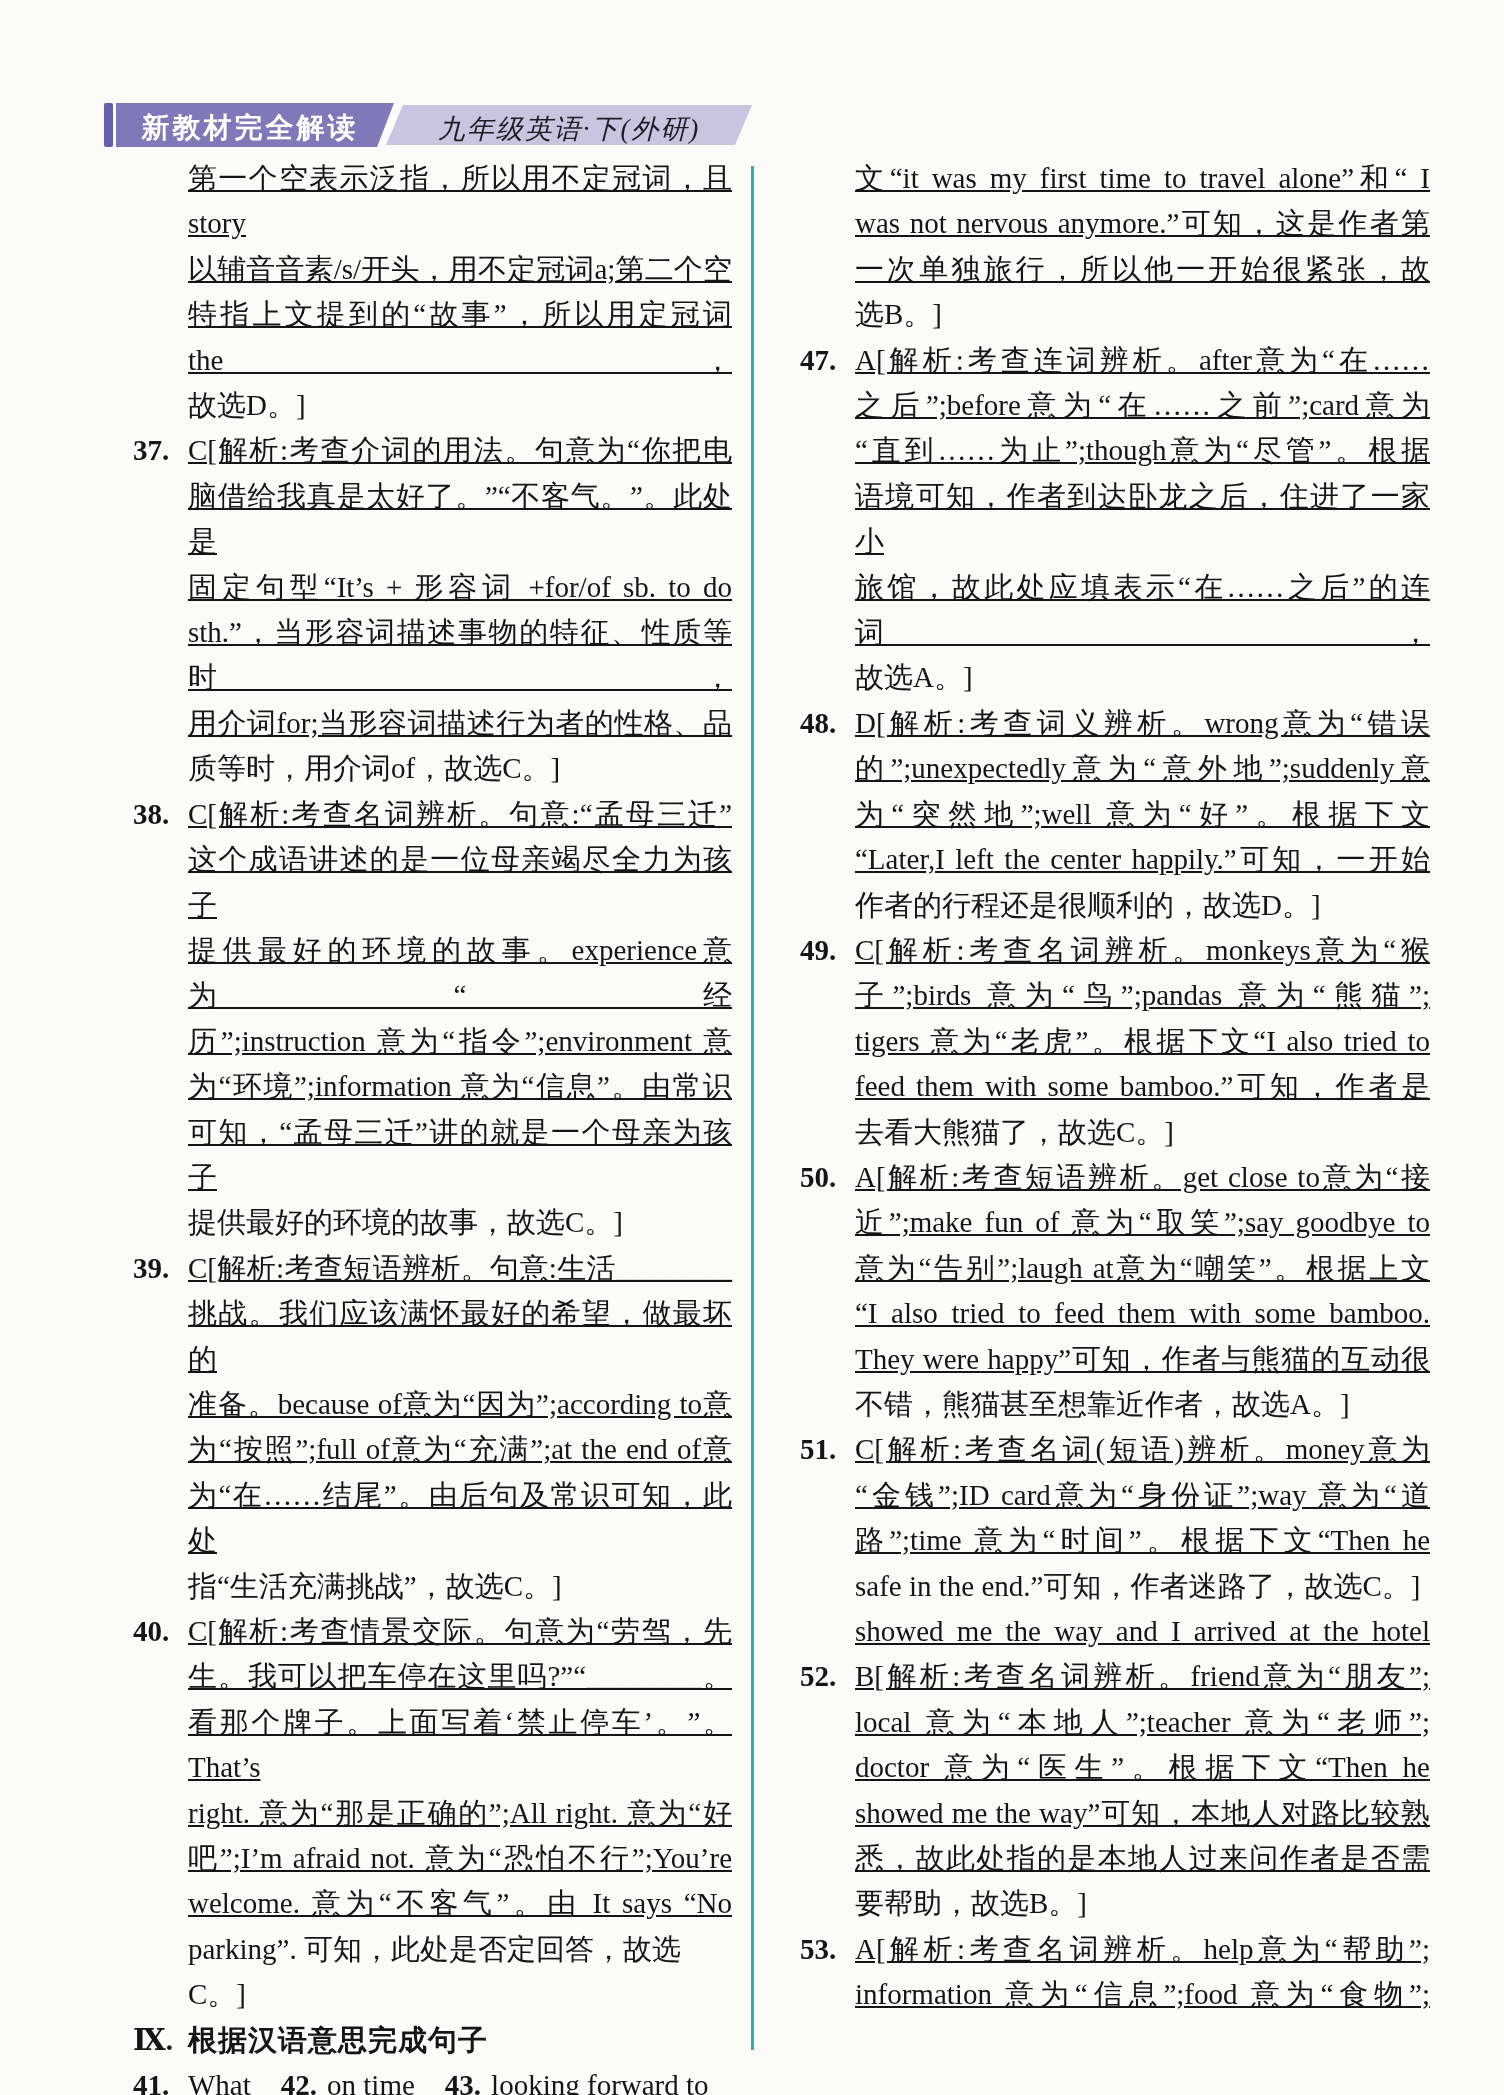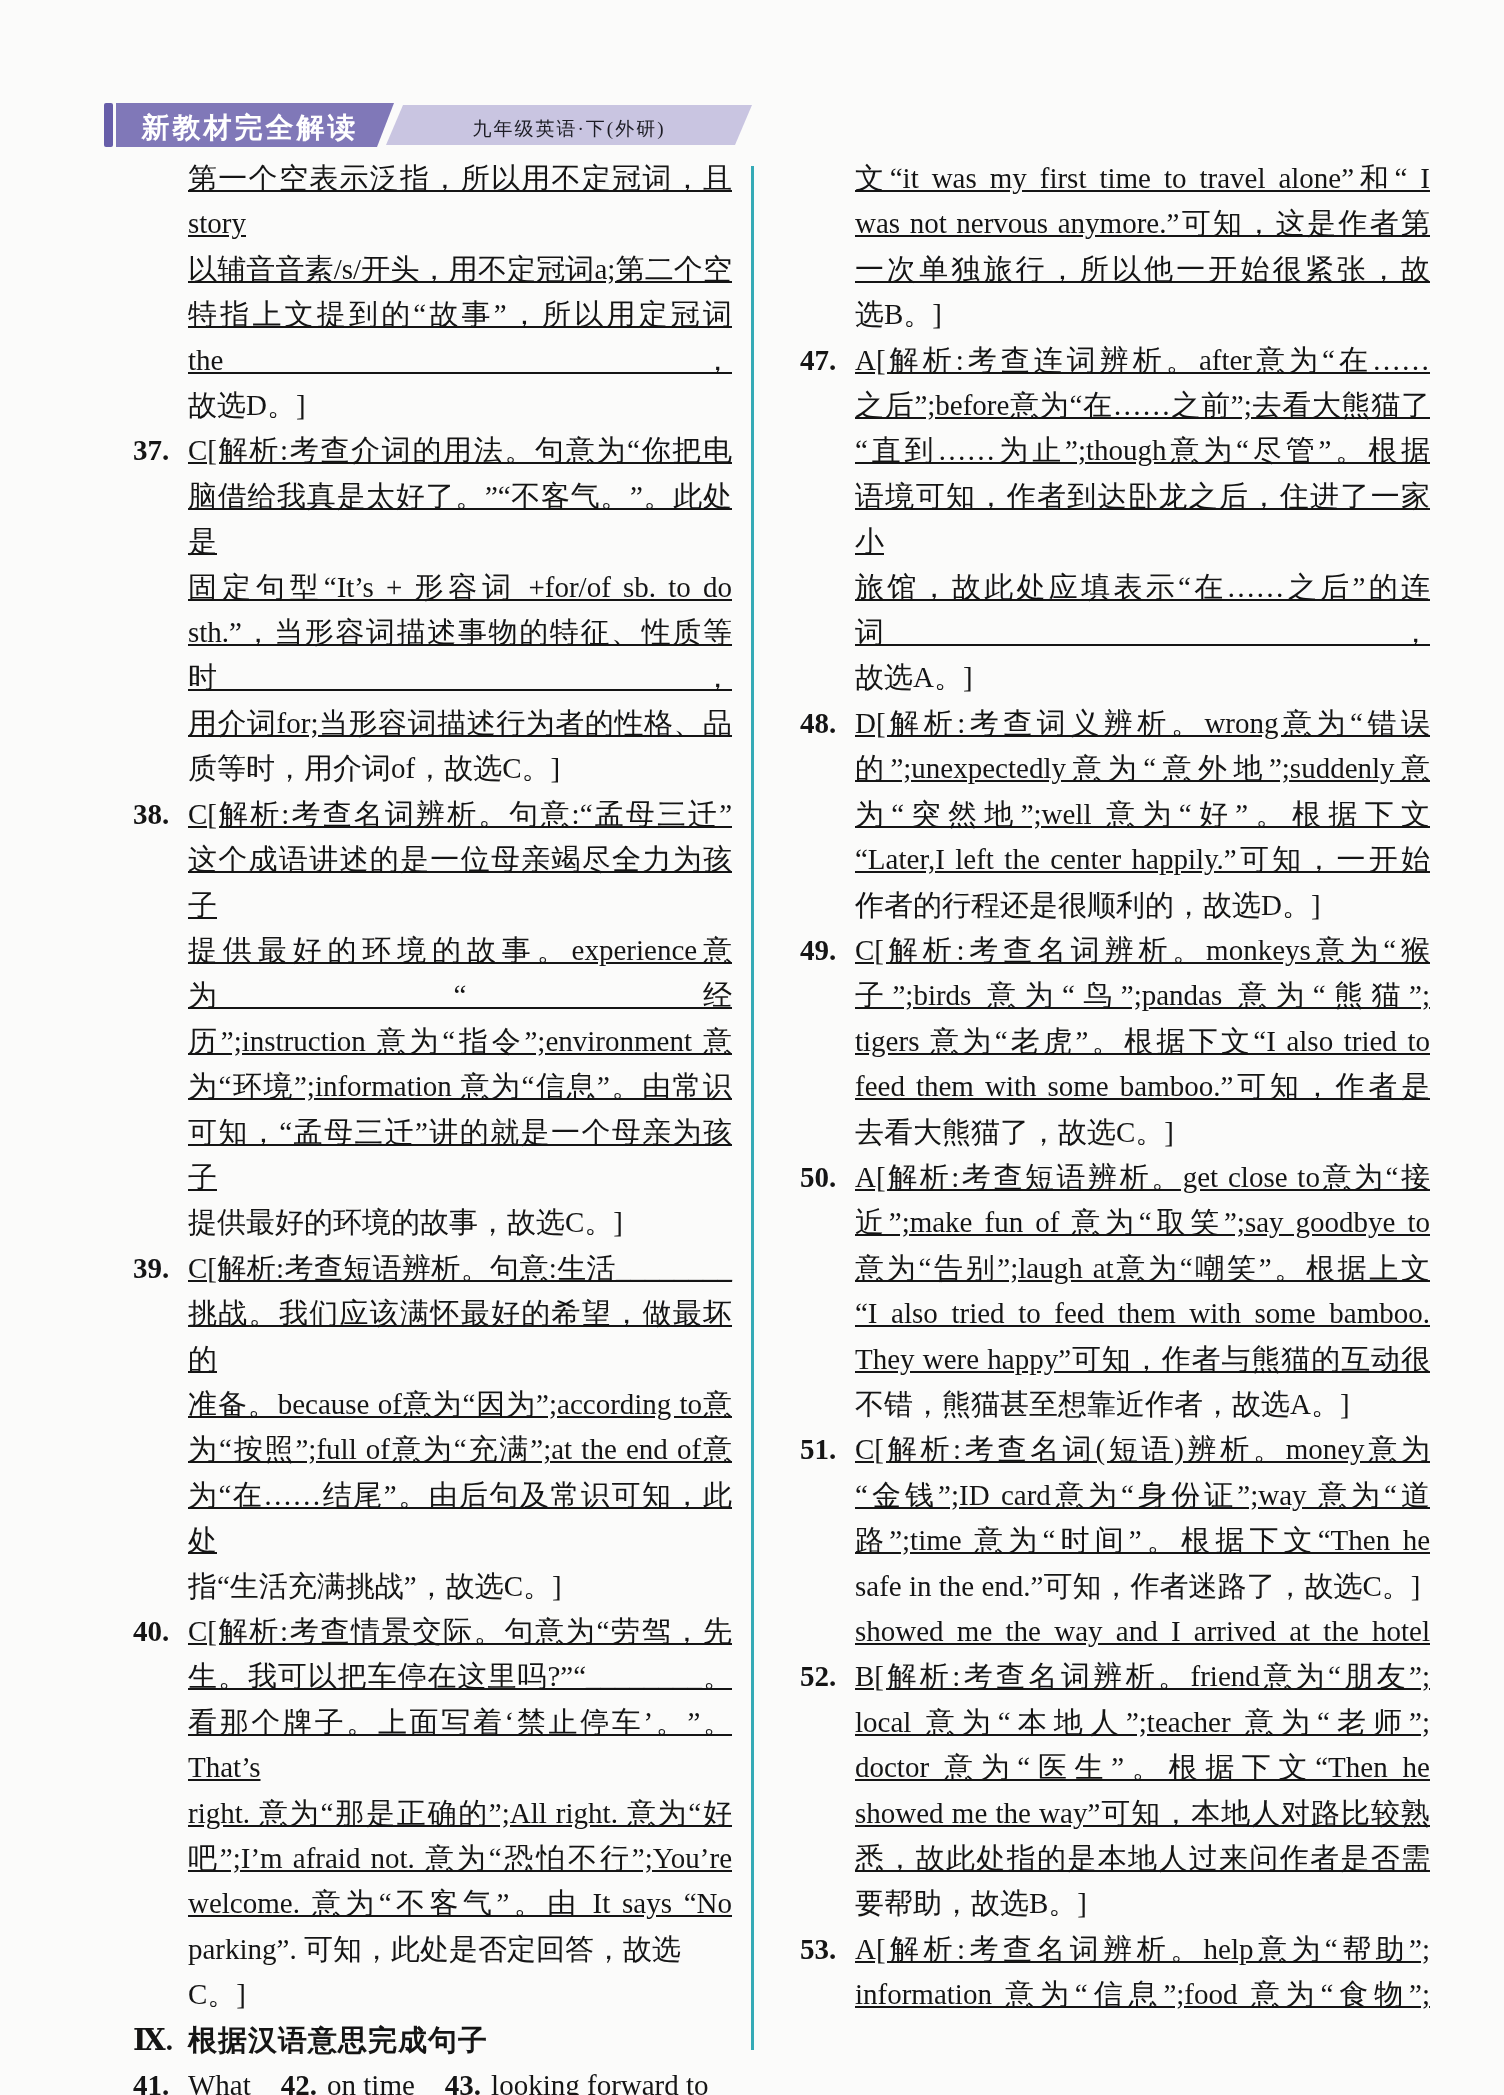--- a/index.html
+++ b/index.html
@@ -28,21 +28,21 @@
     color:#ffffff; font-family:"Liberation Sans","DejaVu Sans",sans-serif;
     font-weight:700; font-size:28px; letter-spacing:3px; white-space:nowrap;
   }
   .badge2 {
     position:absolute; left:386px; top:105px; width:366px; height:40px;
     background:var(--badge_light_bg,#c9c5e1);
     clip-path:polygon(17px 0,100% 0,calc(100% - 17px) 100%,0 100%);
     display:flex; align-items:center; justify-content:center;
   }
   .badge2 span {
-    color:#1c1c24; font-size:19px; letter-spacing:2px;
+    color:#1c1c24; font-style:italic; font-size:27px; letter-spacing:2px;
     white-space:nowrap;
     margin-top:8px;
   }
 
   
   .divider {
     position:absolute; left:751px; top:166px; width:3px; height:1884px;
     background:var(--divider,#35aab6);
   }
 
@@ -127,21 +127,21 @@
     </main>
   <main class="col col-right" id="col-right">
       <div class="block cont">
         <div class="line j"><span class="txt">文“it was my first time to travel alone”和“ I</span></div>
         <div class="line j"><span class="txt">was not nervous anymore.”可知，这是作者第</span></div>
         <div class="line j"><span class="txt">一次单独旅行，所以他一开始很紧张，故</span></div>
         <div class="line"><span class="txt">选B。]</span></div>
       </div>
       <div class="block item">
         <div class="line j"><span class="num">47.</span><span class="txt">A[解析:考查连词辨析。after意为“在……</span></div>
-        <div class="line j"><span class="txt">之后”;before意为“在……之前”;去看大熊猫了</span></div>
+        <div class="line j"><span class="txt">之后”;before意为“在……之前”;card意为</span></div>
         <div class="line j"><span class="txt">“直到……为止”;though意为“尽管”。根据</span></div>
         <div class="line j"><span class="txt">语境可知，作者到达卧龙之后，住进了一家小</span></div>
         <div class="line j"><span class="txt">旅馆，故此处应填表示“在……之后”的连词，</span></div>
         <div class="line"><span class="txt">故选A。]</span></div>
       </div>
       <div class="block item">
         <div class="line j"><span class="num">48.</span><span class="txt">D[解析:考查词义辨析。wrong意为“错误</span></div>
         <div class="line j"><span class="txt">的”;unexpectedly意为“意外地”;suddenly意</span></div>
         <div class="line j"><span class="txt">为“突然地”;well 意为“好”。根据下文</span></div>
         <div class="line j"><span class="txt">“Later,I left the center happily.”可知，一开始</span></div>

